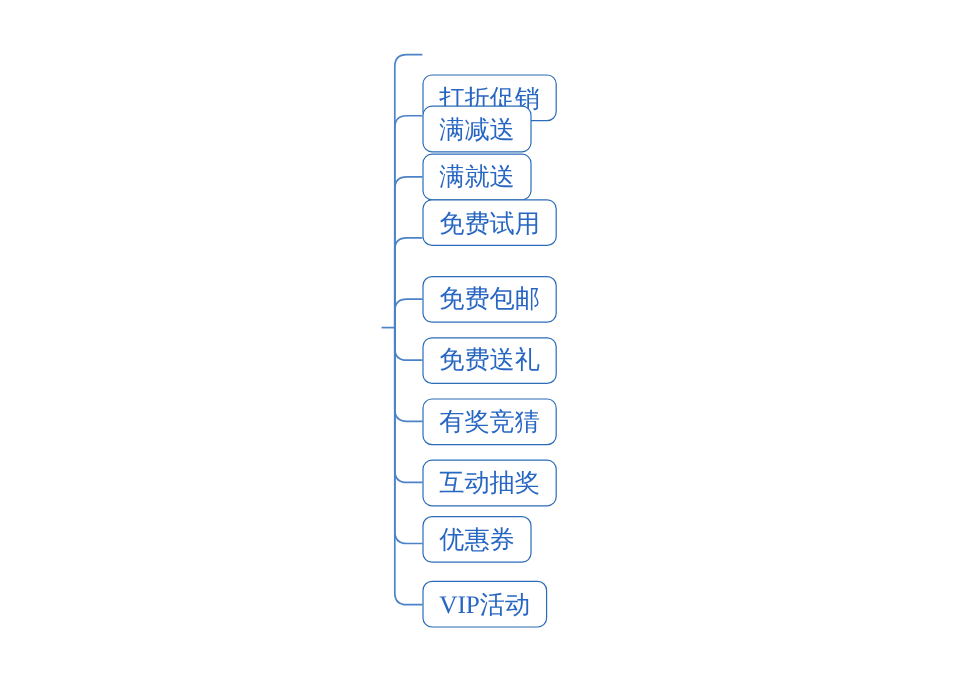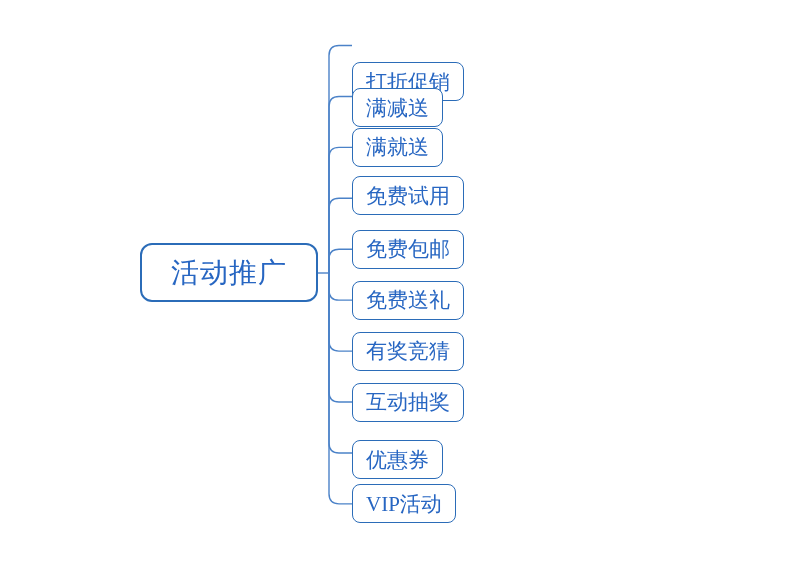--- a/index.html
+++ b/index.html
@@ -75,50 +75,47 @@
       <path d="M 329 273 L 329 157.36 Q 329 147.36 339 147.36 L 352 147.36" fill="none" stroke="#4b82c8" stroke-width="1.4"></path>
       <path d="M 329 273 L 329 208.29 Q 329 198.29 339 198.29 L 352 198.29" fill="none" stroke="#4b82c8" stroke-width="1.4"></path>
       <path d="M 329 273 L 329 259.22 Q 329 249.22 339 249.22 L 352 249.22" fill="none" stroke="#4b82c8" stroke-width="1.4"></path>
       <path d="M 329 273 L 329 290.15 Q 329 300.15 339 300.15 L 352 300.15" fill="none" stroke="#4b82c8" stroke-width="1.4"></path>
       <path d="M 329 273 L 329 341.08 Q 329 351.08 339 351.08 L 352 351.08" fill="none" stroke="#4b82c8" stroke-width="1.4"></path>
       <path d="M 329 273 L 329 392.01 Q 329 402.01 339 402.01 L 352 402.01" fill="none" stroke="#4b82c8" stroke-width="1.4"></path>
       <path d="M 329 273 L 329 442.94 Q 329 452.94 339 452.94 L 352 452.94" fill="none" stroke="#4b82c8" stroke-width="1.4"></path>
       <path d="M 329 273 L 329 493.87 Q 329 503.87 339 503.87 L 352 503.87" fill="none" stroke="#4b82c8" stroke-width="1.4"></path>
     </svg>
 
-  <div class="root-node">
-    <span>活动推广</span>
-  </div>
 
   <div id="children">
       <div class="child-node" style="top: 26px; margin-top: 36px;">
       <span class="child-label">打折促销</span>
     </div>
       <div class="child-node" style="top: 88px;">
       <span class="child-label">满减送</span>
     </div>
       <div class="child-node" style="top: 127.86px;">
       <span class="child-label">满就送</span>
     </div>
-      <div class="child-node" style="top: 176px;">
+      <div class="child-node" style="top: 166px;">
       <span class="child-label">免费试用</span>
     </div>
       <div class="child-node" style="top: 229.72px;">
       <span class="child-label">免费包邮</span>
     </div>
       <div class="child-node" style="top: 280.65px;">
       <span class="child-label">免费送礼</span>
     </div>
       <div class="child-node" style="top: 331.58px; text-align: right;">
       <span class="child-label">有奖竞猜</span>
     </div>
       <div class="child-node" style="top: 382.51px; font-family: Liberation Mono, monospace;">
       <span class="child-label">互动抽奖</span>
     </div>
-      <div class="child-node" style="top: 440px;">
+      <div class="child-node" style="top: 430px;">
       <span class="child-label">优惠券</span>
     </div>
       <div class="child-node" style="top: 484.37px; justify-content: center;">
       <span class="child-label">VIP活动</span>
     </div>
     </div>
 
 </div>
 
 </body></html>

